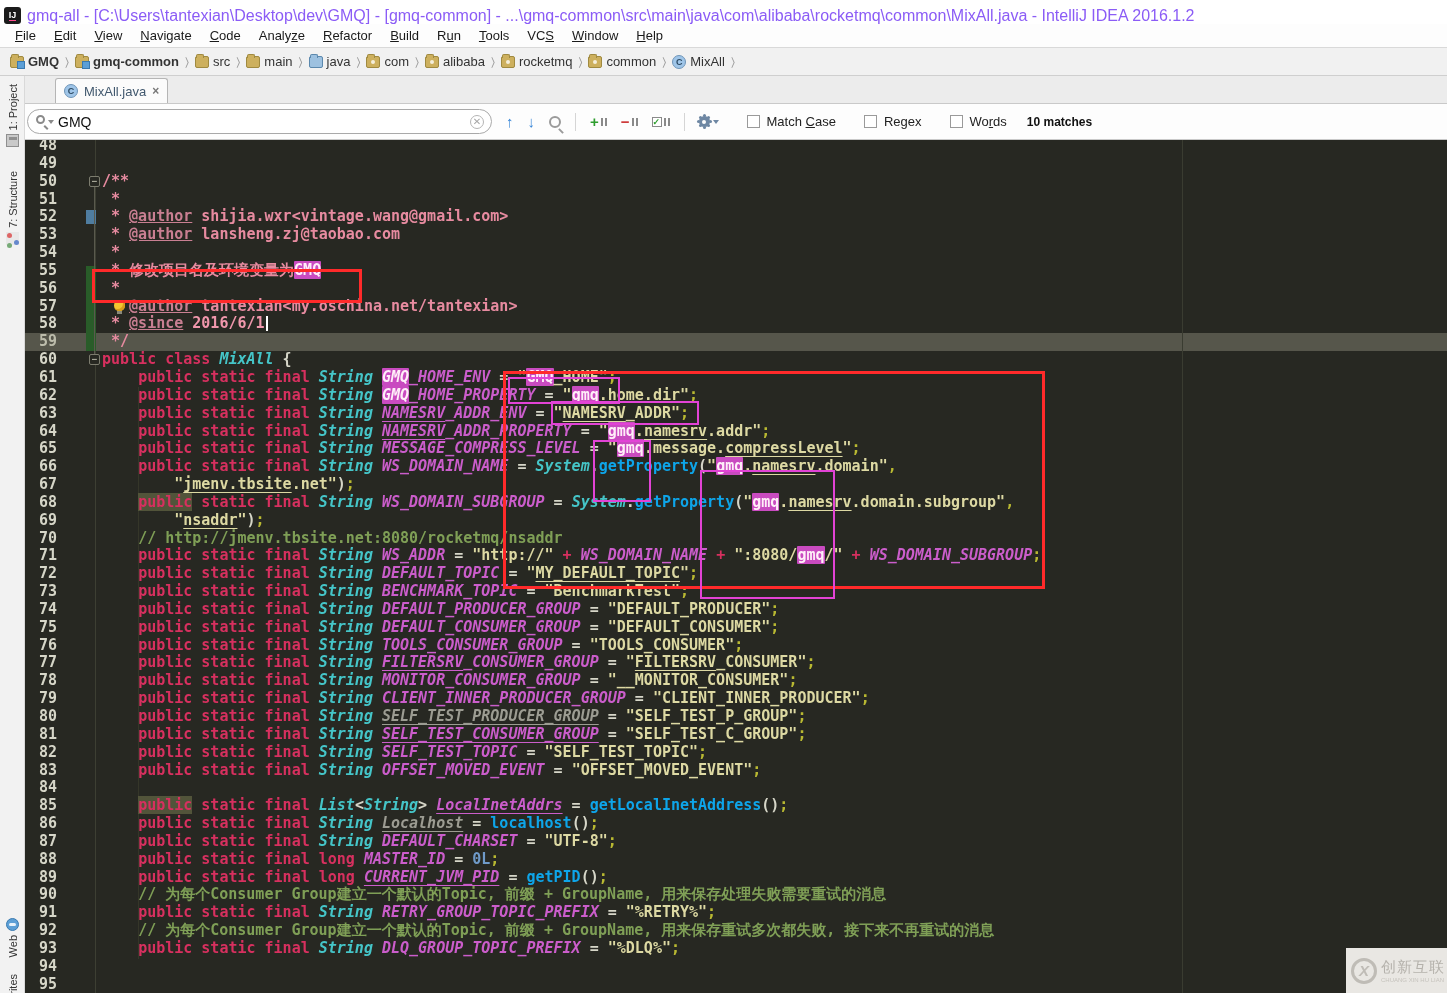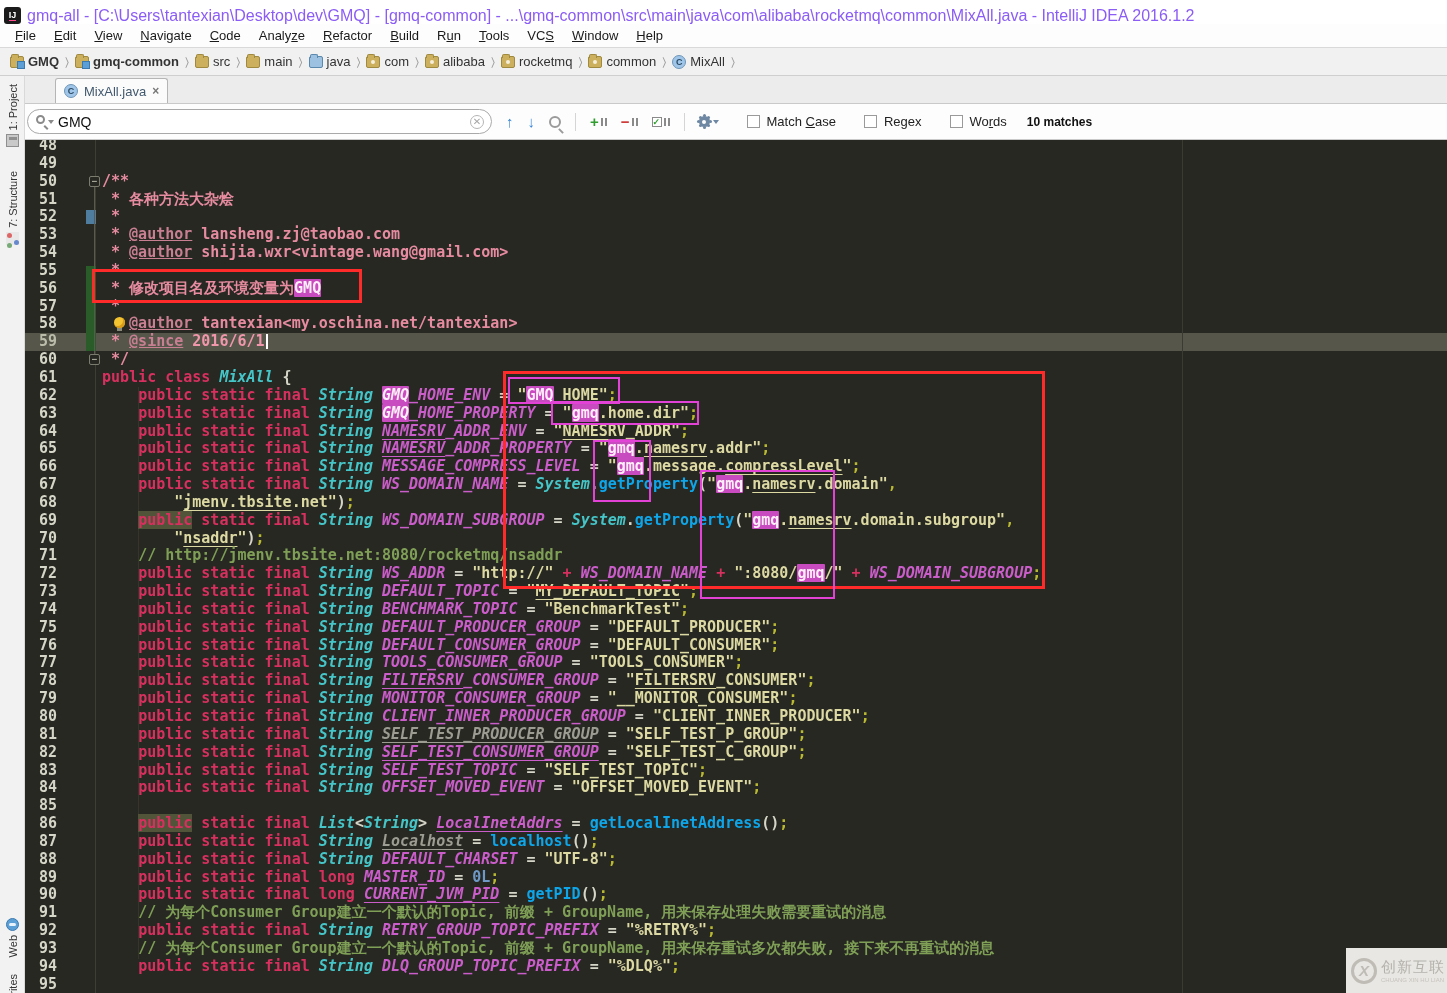--- a/index.html
+++ b/index.html
@@ -378,24 +378,23 @@
         <div class="line">91</div>
         <div class="line">92</div>
         <div class="line">93</div>
         <div class="line">94</div>
         <div class="line">95</div>
       </div>
     <div id="codecol" class="layer codecol">
         <div class="line"></div>
         <div class="line"></div>
         <div class="line"><span class="tk-d">/**</span></div>
-        <div class="line"><span class="tk-d"> * 各种方法大杂烩</span></div>
         <div class="line"><span class="tk-d"> *</span></div>
+        <div class="line"><span class="tk-d"> * </span><span class="tk-dt">@author</span><span class="tk-d"> shijia.wxr&lt;vintage.wang@gmail.com&gt;</span></div>
         <div class="line"><span class="tk-d"> * </span><span class="tk-dt">@author</span><span class="tk-d"> lansheng.zj@taobao.com</span></div>
-        <div class="line"><span class="tk-d"> * </span><span class="tk-dt">@author</span><span class="tk-d"> shijia.wxr&lt;vintage.wang@gmail.com&gt;</span></div>
         <div class="line"><span class="tk-d"> *</span></div>
         <div class="line"><span class="tk-d"> * 修改项目名及环境变量为</span><span class="tk-match">GMQ</span></div>
         <div class="line"><span class="tk-d"> *</span></div>
         <div class="line"><span class="tk-d">&nbsp;</span><span class="tk-bulb">&nbsp;&nbsp;</span><span class="tk-dt">@author</span><span class="tk-d"> tantexian&lt;my.oschina.net/tantexian&gt;</span></div>
         <div class="line"><span class="tk-d"> * </span><span class="tk-dt">@since</span><span class="tk-d"> </span><span class="tk-dem">2016/6/1</span><span class="tk-caret"></span></div>
         <div class="line"><span class="tk-d"> */</span></div>
         <div class="line"><span class="tk-k">public</span><span class="tk-p"> </span><span class="tk-k">class</span><span class="tk-p"> </span><span class="tk-t">MixAll</span><span class="tk-p"> {</span></div>
         <div class="line"><span class="tk-p">    </span><span class="tk-k">public</span><span class="tk-p"> </span><span class="tk-k">static</span><span class="tk-p"> </span><span class="tk-k">final</span><span class="tk-p"> </span><span class="tk-t">String</span><span class="tk-p"> </span><span class="tk-f tk-match">GMQ</span><span class="tk-f">_HOME_ENV</span><span class="tk-p"> = </span><span class="tk-s">"</span><span class="tk-match">GMQ</span><span class="tk-s">_HOME"</span><span class="tk-sc">;</span></div>
         <div class="line"><span class="tk-p">    </span><span class="tk-k">public</span><span class="tk-p"> </span><span class="tk-k">static</span><span class="tk-p"> </span><span class="tk-k">final</span><span class="tk-p"> </span><span class="tk-t">String</span><span class="tk-p"> </span><span class="tk-f tk-match">GMQ</span><span class="tk-f">_HOME_PROPERTY</span><span class="tk-p"> = </span><span class="tk-s">"</span><span class="tk-match">gmq</span><span class="tk-s">.home.dir"</span><span class="tk-sc">;</span></div>
         <div class="line"><span class="tk-p">    </span><span class="tk-k">public</span><span class="tk-p"> </span><span class="tk-k">static</span><span class="tk-p"> </span><span class="tk-k">final</span><span class="tk-p"> </span><span class="tk-t">String</span><span class="tk-p"> </span><span class="tk-f tk-w">NAMESRV</span><span class="tk-f">_ADDR_ENV</span><span class="tk-p"> = </span><span class="tk-s">"</span><span class="tk-s tk-w">NAMESRV</span><span class="tk-s">_ADDR"</span><span class="tk-sc">;</span></div>

